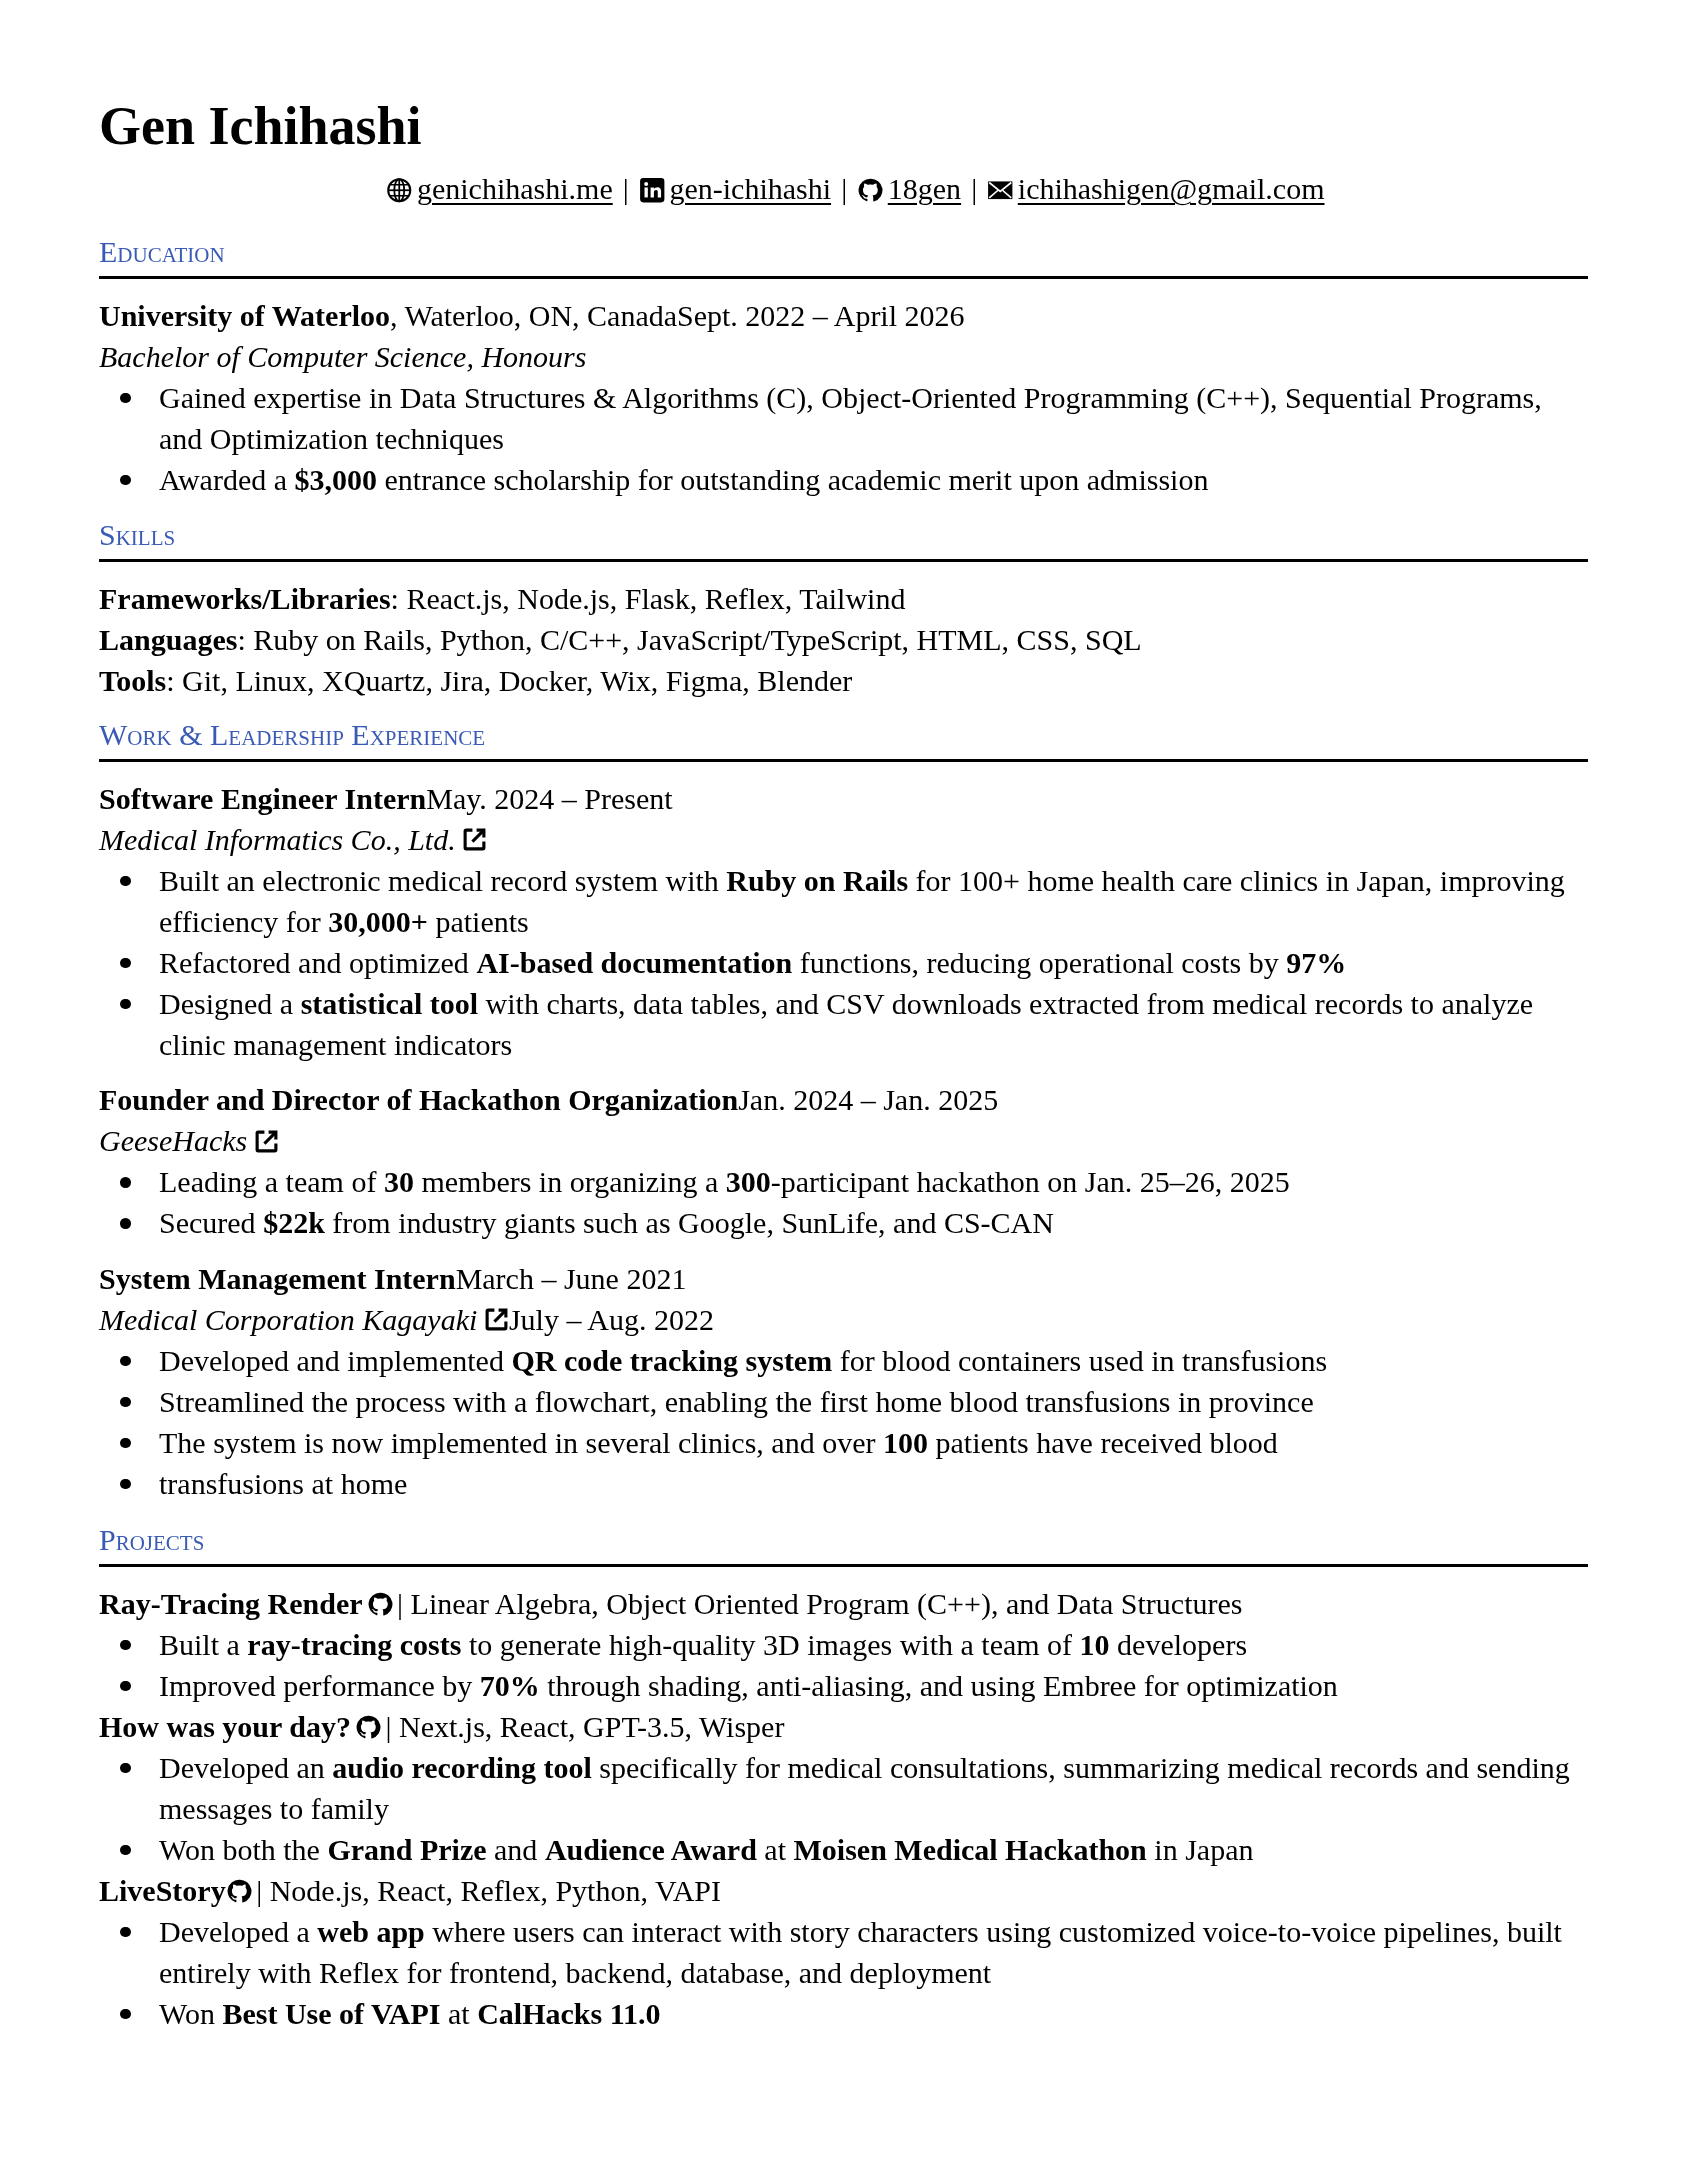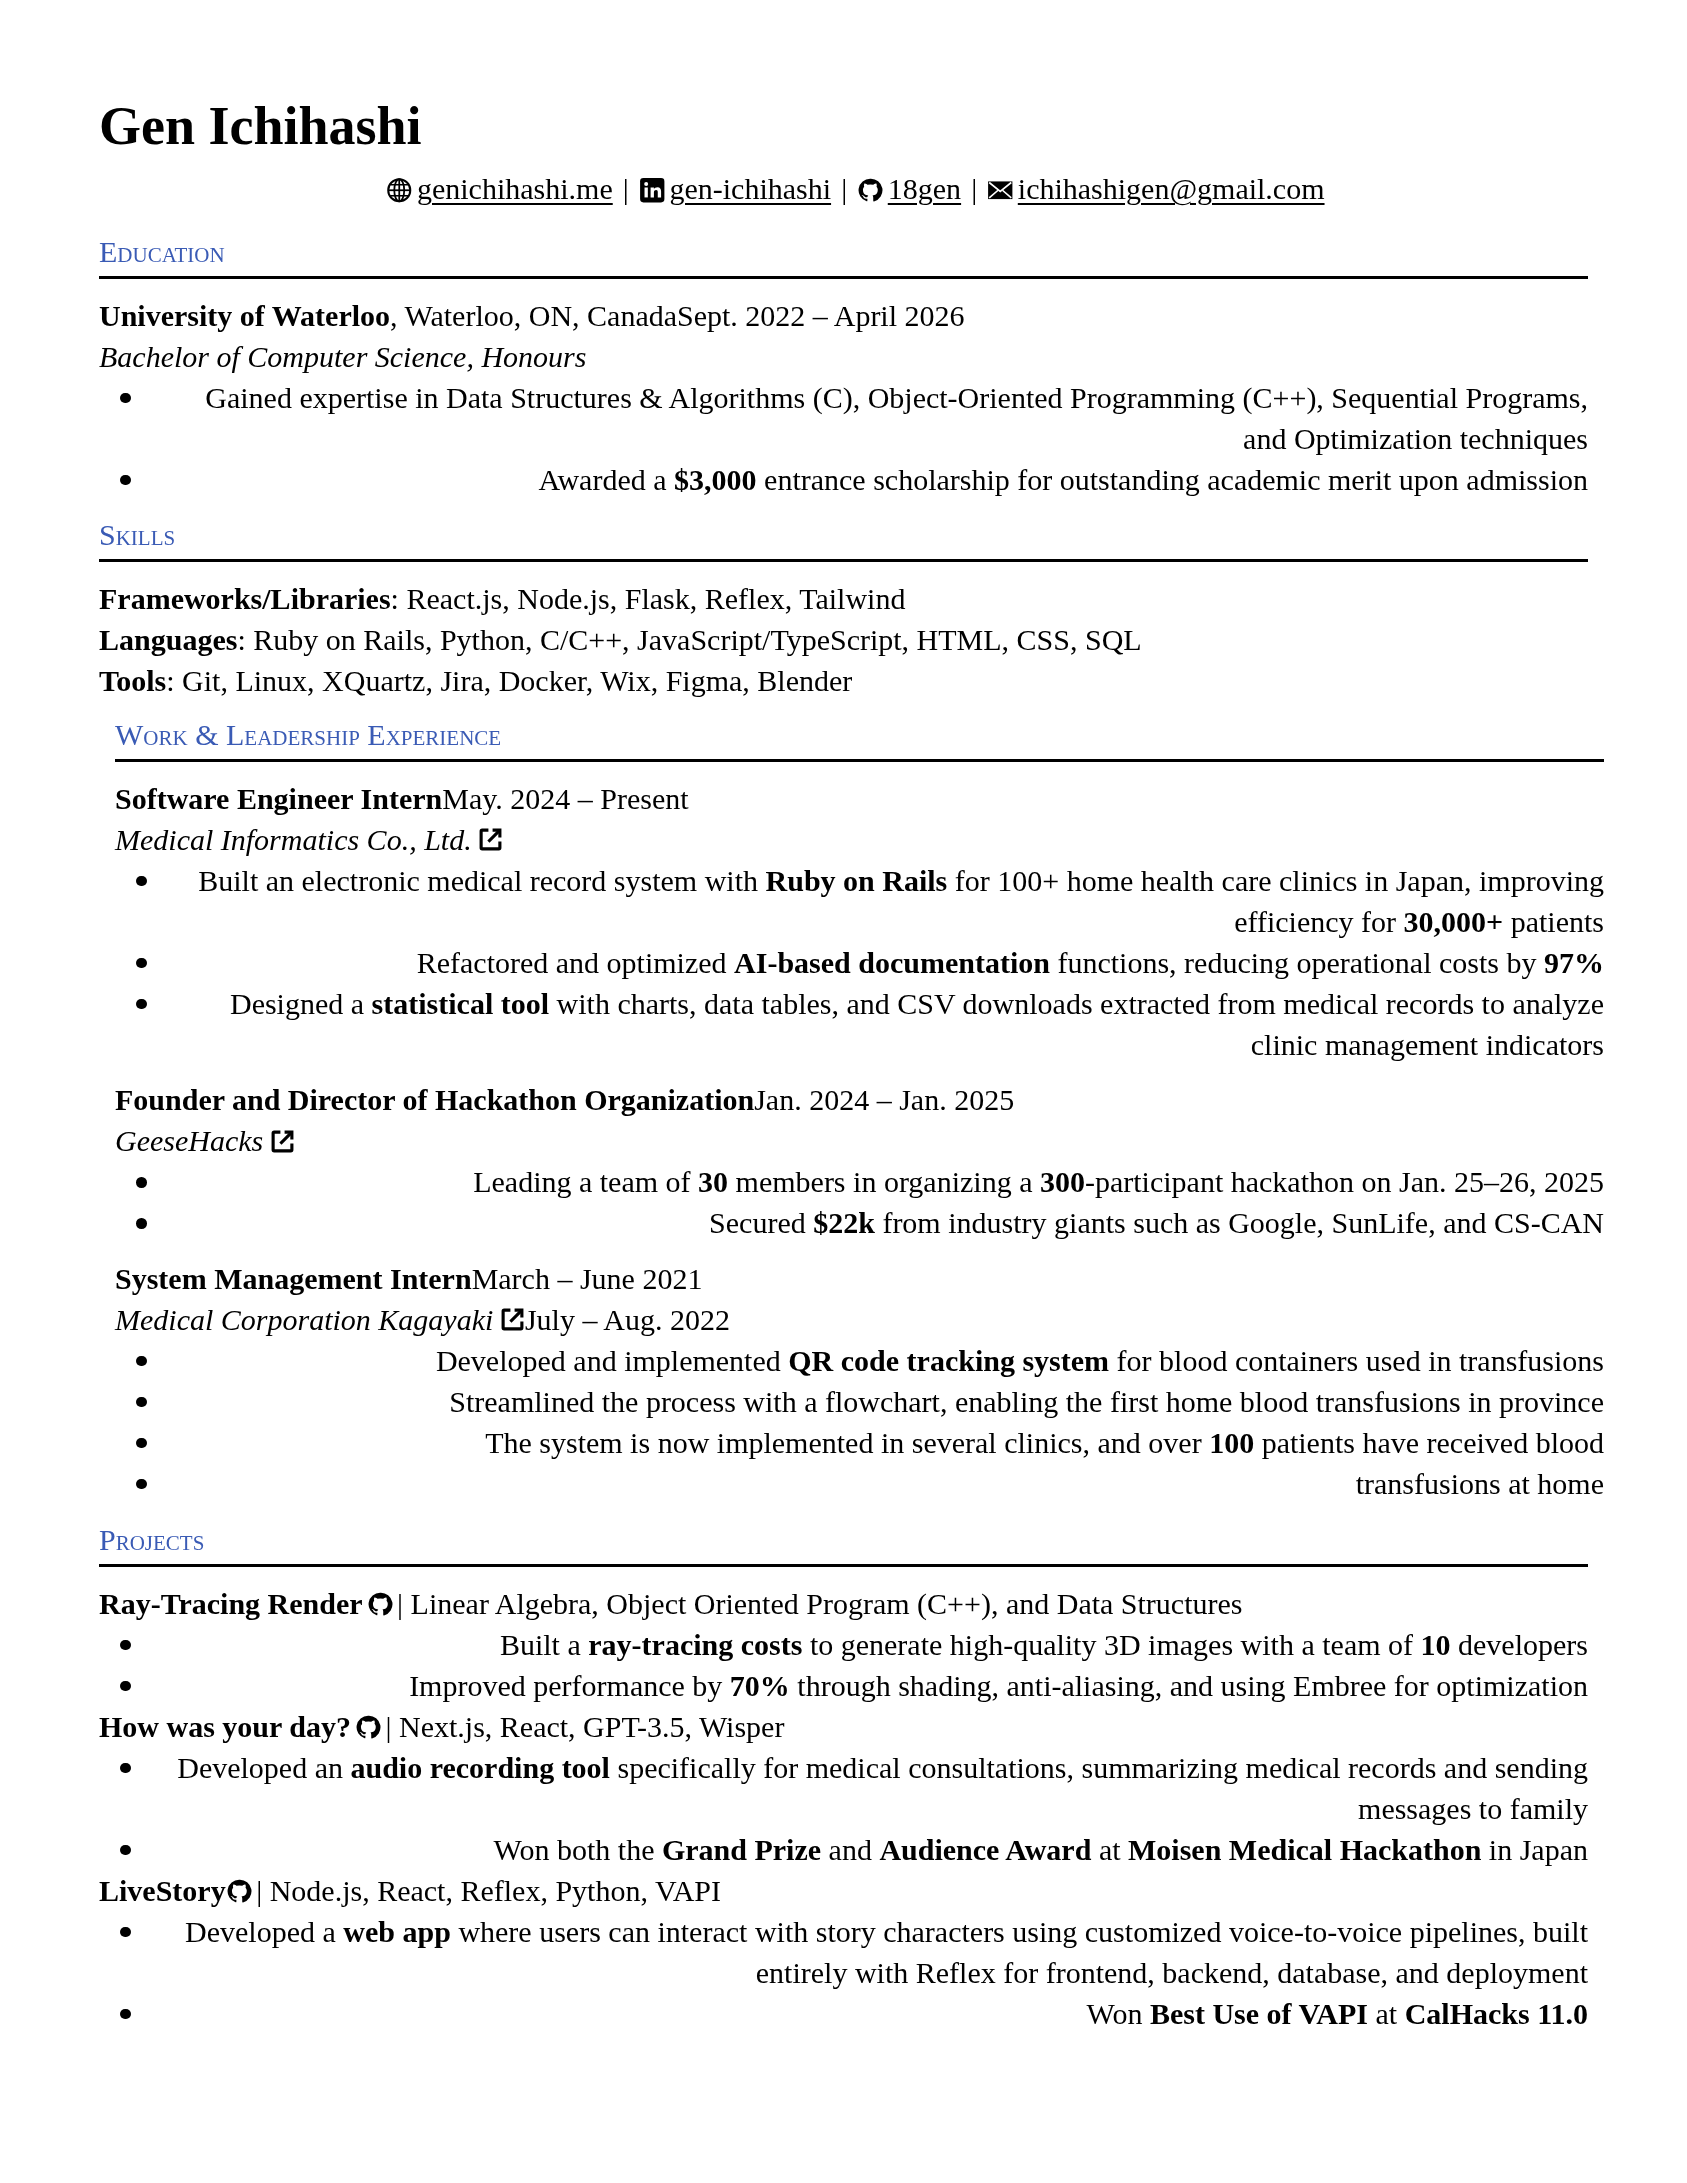--- a/index.html
+++ b/index.html
@@ -26,21 +26,21 @@
   .sec-title {
     font-size: 30px; line-height: 40px; color: #3a5bb5;
     font-variant: small-caps; letter-spacing: 0px;
   }
   .sec-rule { height: 2.6px; background: #000; margin-top: 4px; }
 
   .line { font-size: 30px; line-height: 41px; white-space: nowrap; position: relative; }
   .row { display: flex; font-size: 30px; line-height: 41px; }
   .b { font-weight: bold; }
   .i { font-style: italic; }
-  ul { margin: 0; padding: 0; list-style: none; text-align: right; }
+  ul { margin: 0; padding: 0; list-style: none; }
   li { position: relative; padding-left: 60px; font-size: 30px; line-height: 41px; }
   li::before {
     content: ""; position: absolute; left: 21px; top: 16px;
     width: 10.6px; height: 10.6px; border-radius: 50%; background: #000;
   }
   .ext { display: inline-block; width: 25px; height: 25px; vertical-align: -2.6px; margin-left: 6.6px; }
   .ext svg { width: 100%; height: 100%; display: block; }
   .gh { display: inline-block; width: 26.5px; height: 26.5px; vertical-align: -4px; margin: 0 4px; }
   .gh svg { width: 100%; height: 100%; display: block; }
 </style>
@@ -104,21 +104,21 @@
 
   <div class="section" style="top:515px;">
     <div class="sec-title">Skills</div>
     <div class="sec-rule"></div>
     <div style="height:16px"></div>
     <div class="line"><span class="b">Frameworks/Libraries</span><span>: React.js, Node.js, Flask, Reflex, Tailwind</span></div>
     <div class="line"><span class="b">Languages</span><span>: Ruby on Rails, Python, C/C++, JavaScript/TypeScript, HTML, CSS, SQL</span></div>
     <div class="line"><span class="b">Tools</span><span>: Git, Linux, XQuartz, Jira, Docker, Wix, Figma, Blender</span></div>
   </div>
 
-  <div class="section" style="top:715px;margin-left:16px;">
+  <div class="section" style="top:715px;">
     <div class="sec-title">Work &amp; Leadership Experience</div>
     <div class="sec-rule"></div>
     <div style="height:16px"></div>
 
     <div>
       <div class="row">
         <span class="b">Software Engineer Intern</span>
         <span>May. 2024 – Present</span>
       </div>
       <div class="line i"><span>Medical Informatics Co., Ltd.</span><span class="ext"><svg viewBox="0 0 24 24">

